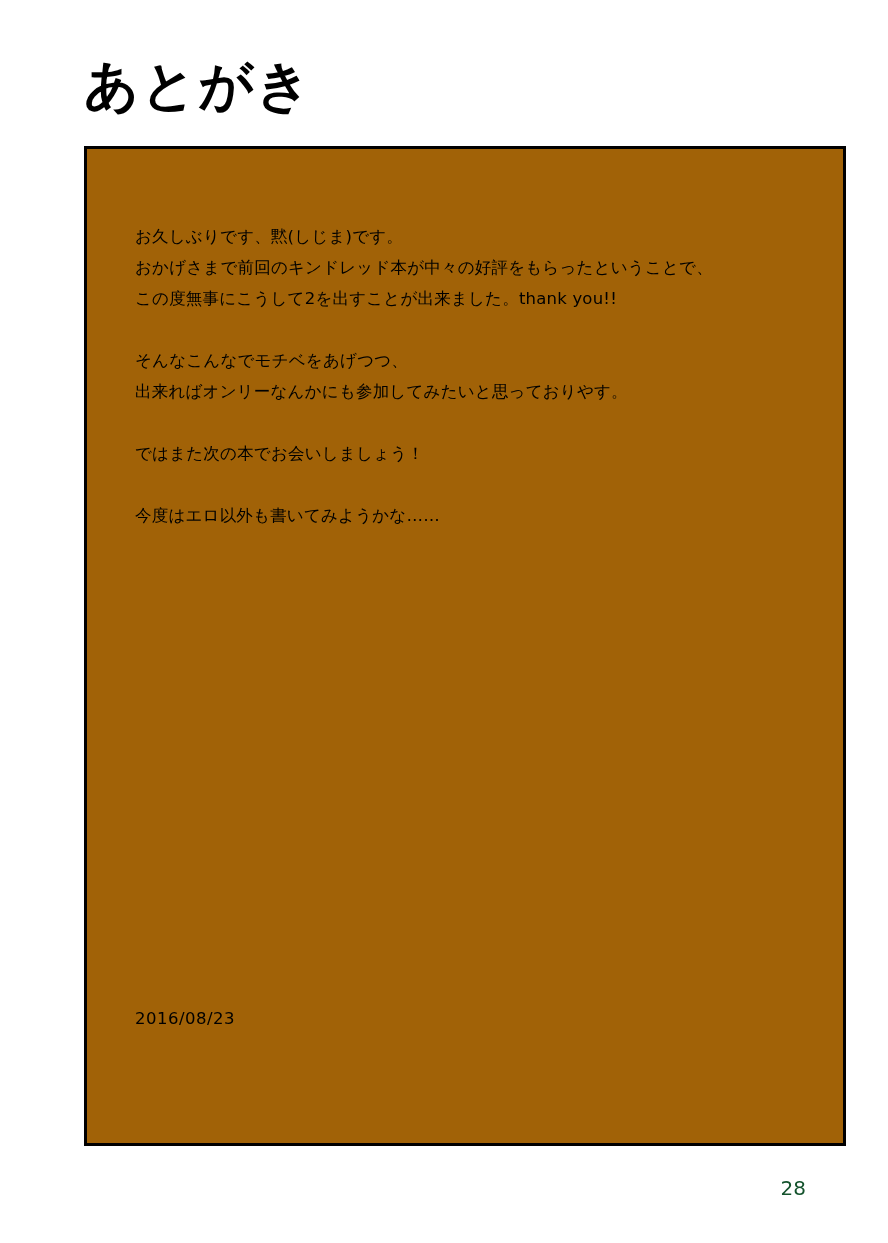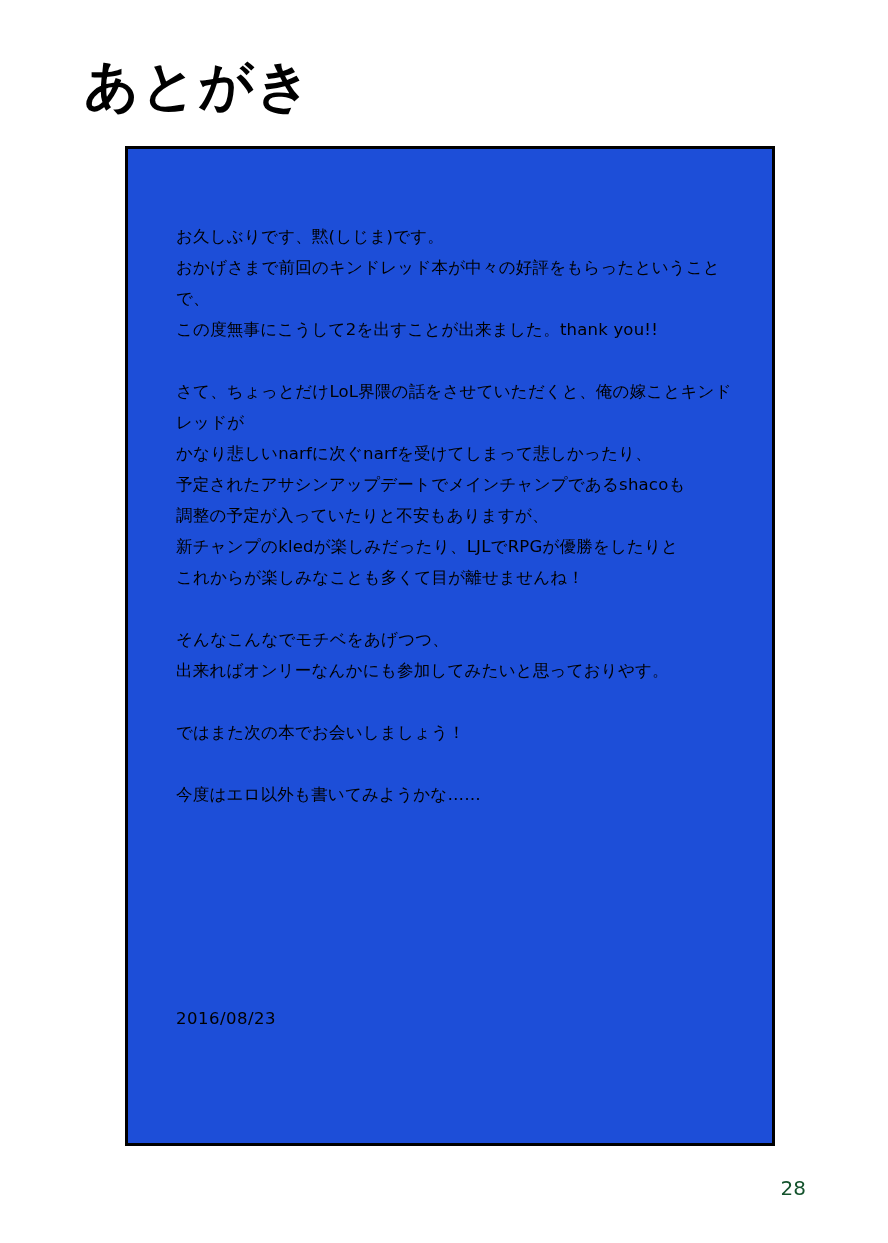--- a/index.html
+++ b/index.html
@@ -28,26 +28,25 @@
     line-height: 1.05;
     font-weight: 700;
     letter-spacing: 2px;
     color: #000000;
     font-family: "DejaVu Sans", "Liberation Sans", sans-serif;
   }
   .text-frame {
     position: absolute;
     left: 84px;
     top: 146px;
-    width: 650px;
+    width: 762px;
     height: 1000px;
     border: 3px solid #000000;
     box-sizing: border-box;
-    background: #1d4ed8;
-    margin-left: 41px;
+    background: #a16207;
   }
   .body-text {
     position: absolute;
     left: 48px;
     top: 72px;
     right: 24px;
     font-size: 16.5px;
     line-height: 31px;
     color: #000000;
     letter-spacing: 0.2px;
@@ -81,26 +80,20 @@
 
 <div class="page">
 
   <div class="afterword-title">あとがき</div>
 
   <div class="text-frame">
     <div class="body-text">
       <p class="para">お久しぶりです、黙(しじま)です。
 おかげさまで前回のキンドレッド本が中々の好評をもらったということで、
 この度無事にこうして2を出すことが出来ました。thank you!!</p>
-      <p class="para">さて、ちょっとだけLoL界隈の話をさせていただくと、俺の嫁ことキンドレッドが
-かなり悲しいnarfに次ぐnarfを受けてしまって悲しかったり、
-予定されたアサシンアップデートでメインチャンプであるshacoも
-調整の予定が入っていたりと不安もありますが、
-新チャンプのkledが楽しみだったり、LJLでRPGが優勝をしたりと
-これからが楽しみなことも多くて目が離せませんね！</p>
       <p class="para">そんなこんなでモチベをあげつつ、
 出来ればオンリーなんかにも参加してみたいと思っておりやす。</p>
       <p class="para">ではまた次の本でお会いしましょう！</p>
       <p class="para">今度はエロ以外も書いてみようかな……</p>
     </div>
     <div class="date-line">2016/08/23</div>
   </div>
 
   <div class="page-number">28</div>
 

